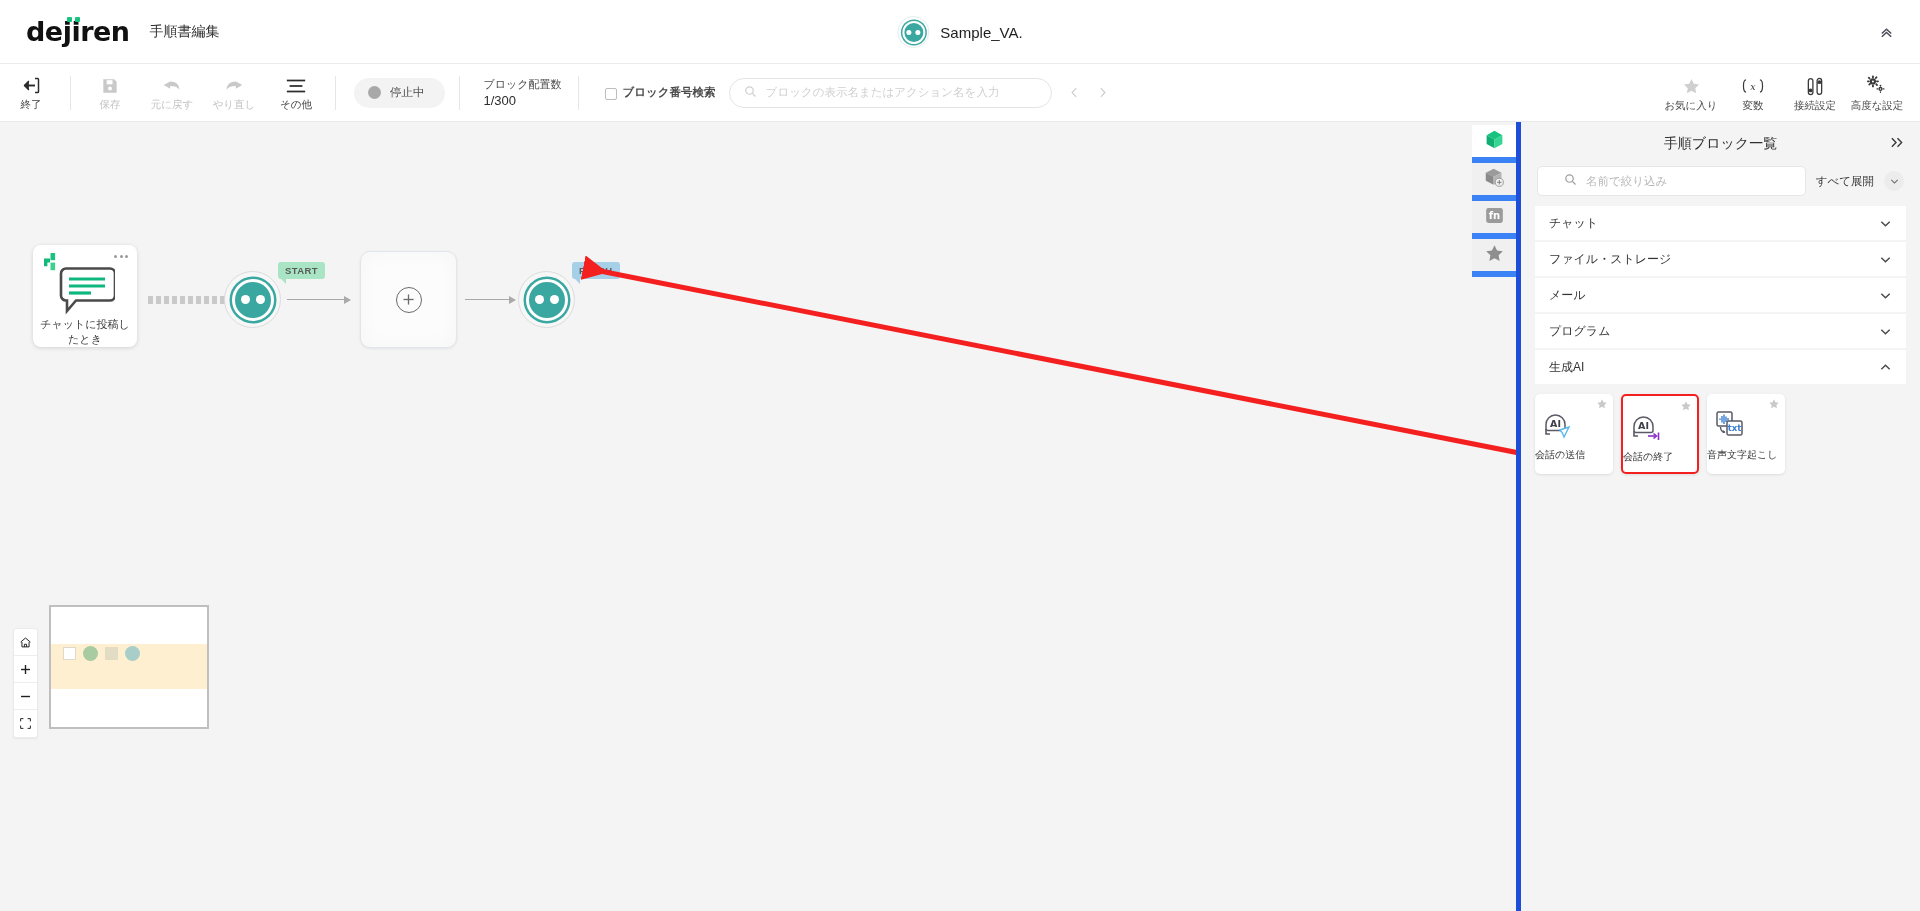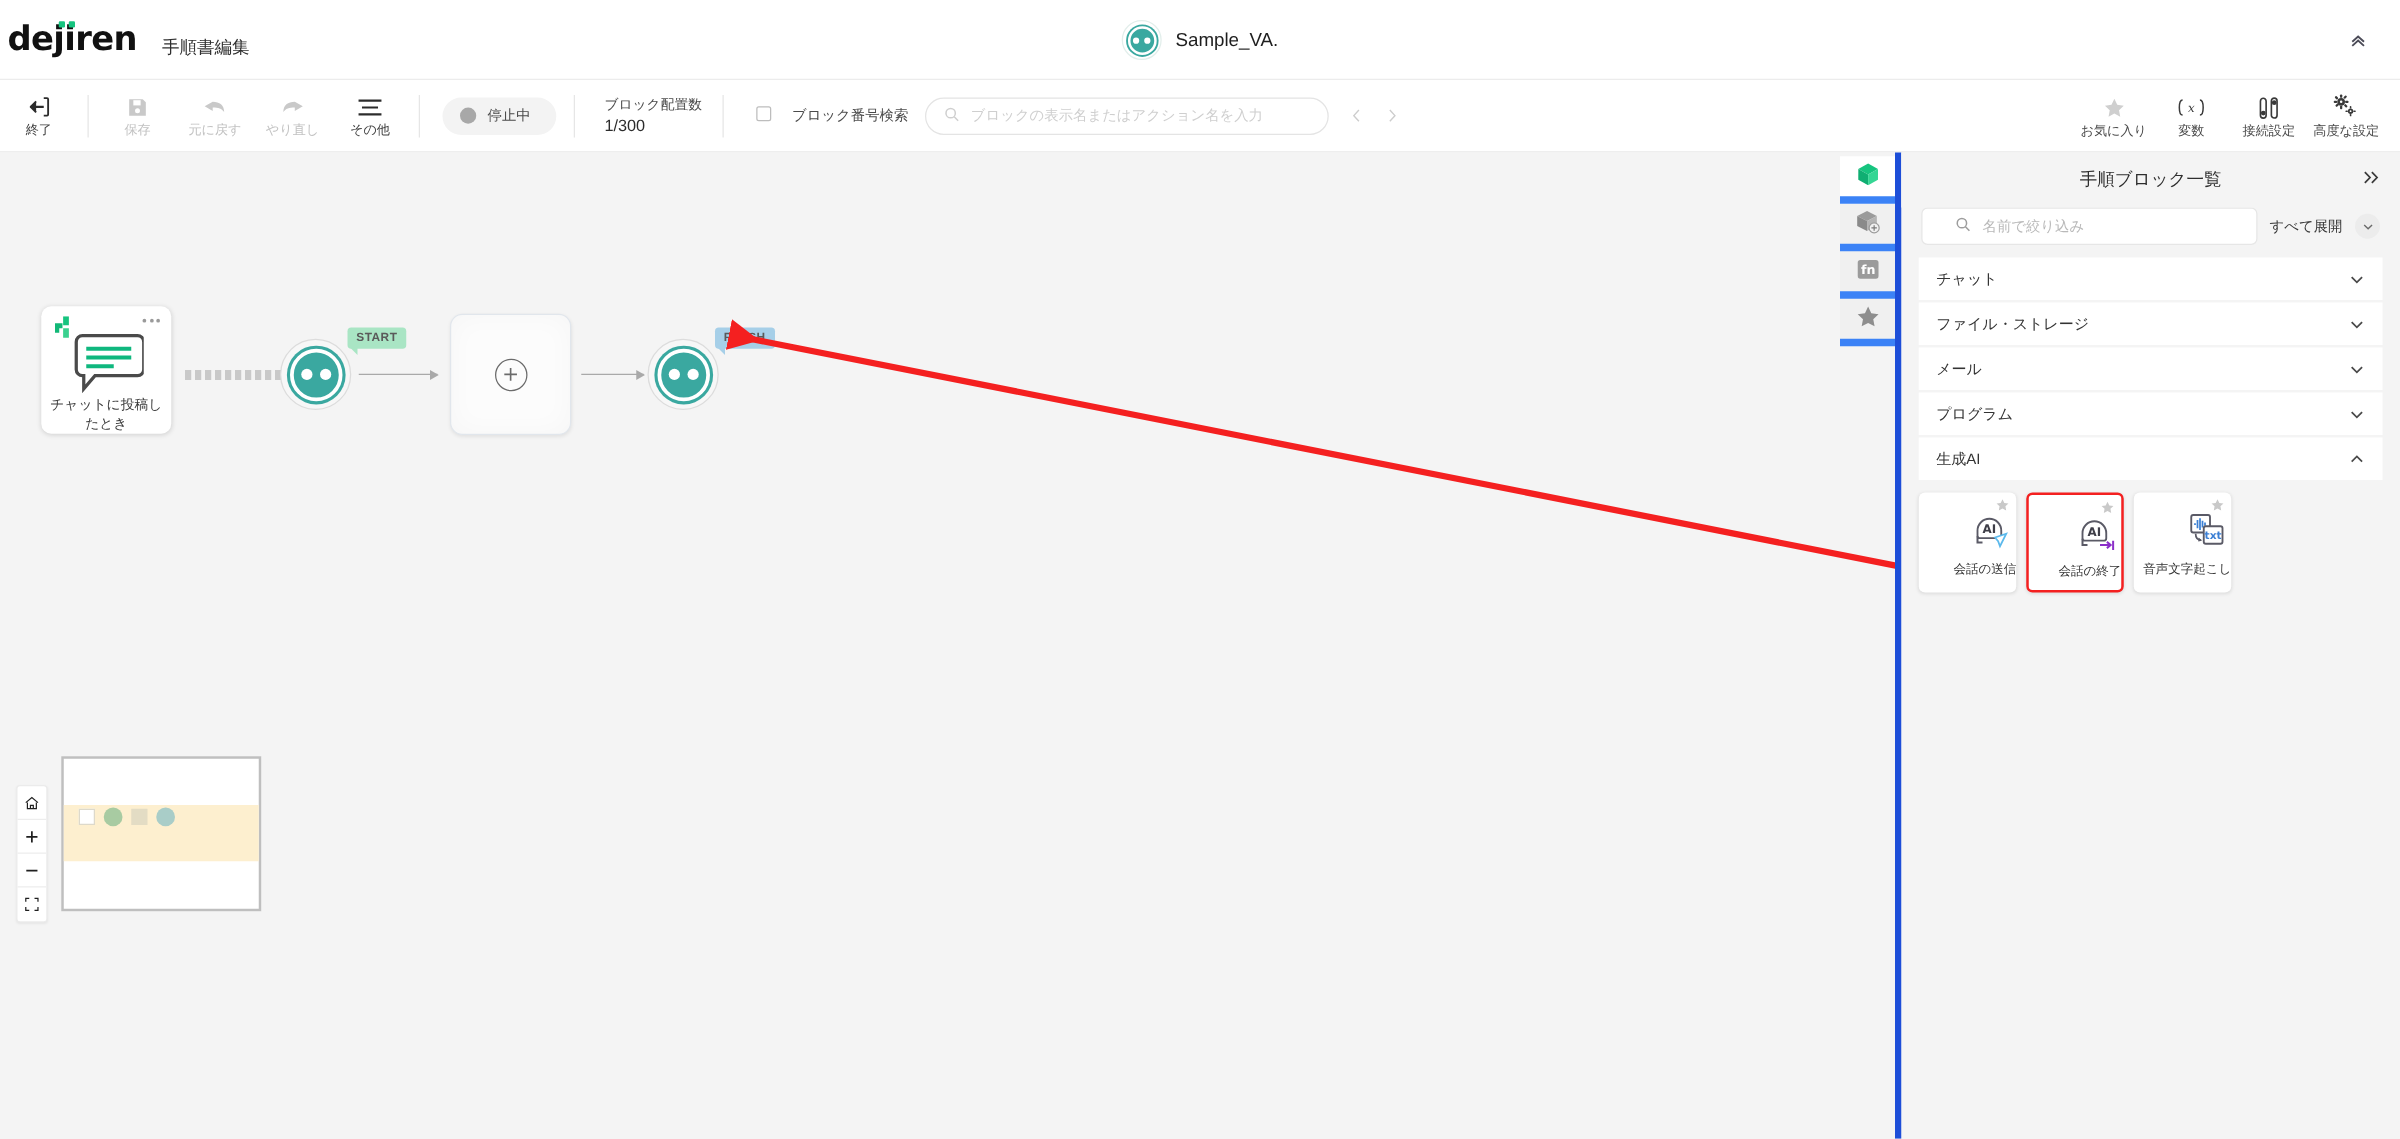--- a/index.html
+++ b/index.html
@@ -11,21 +11,21 @@
     -webkit-font-smoothing:antialiased;
   }
   .app{ position:relative; width:1920px; height:911px; }
 
   
   .topbar{
     position:absolute; left:0; top:0; width:1920px; height:64px;
     background:#ffffff; border-bottom:1px solid #ececec;
     display:flex; align-items:center;
   }
-  .brand{ display:flex; align-items:flex-end; padding-left:6px; }
+  .brand{ display:flex; align-items:center; padding-left:26px; }
   .logo{
     font-size:27px; font-weight:700; letter-spacing:-0.5px; color:#111;
     position:relative; font-family:"DejaVu Sans",sans-serif;
   }
   .logo .dot1,.logo .dot2{
     position:absolute; width:5px; height:5px; background:#16c47f; border-radius:1px;
   }
   .logo .dot1{ left:41px; top:1px; }
   .logo .dot2{ left:49px; top:1px; }
   .page-title{ margin-left:20px; font-size:14px; color:#2f2f2f; font-weight:500; }
@@ -74,21 +74,21 @@
     background:#f3f3f3; border-radius:20px; height:30px; padding:0 20px 0 14px;
     margin-left:10px; cursor:pointer;
   }
   .status-pill .dot{ width:13px; height:13px; border-radius:50%; background:#a8a8a8; }
   .status-pill .txt{ font-size:11.5px; color:#4a4a4a; }
 
   .count-box{ margin-left:16px; display:flex; flex-direction:column; gap:4px; }
   .count-box .k{ font-size:11px; color:#4b4b4b; line-height:1; }
   .count-box .v{ font-size:13px; color:#2c2c2c; line-height:1; }
 
-  .chk-wrap{ display:flex; align-items:flex-start; gap:17px; margin-left:18px; cursor:pointer; }
+  .chk-wrap{ display:flex; align-items:flex-end; gap:6px; margin-left:18px; cursor:pointer;font-weight:bold; }
   .chk{ width:12px; height:12px; border:1px solid #bdbdbd; border-radius:2px; background:#fff; }
   .chk-wrap .lb{ font-size:11.5px; color:#4b4b4b; }
 
   .search-box{
     margin-left:13px; width:323px; height:30px; border:1px solid #e4e4e4;
     border-radius:16px; background:#fff; display:flex; align-items:center;
     gap:9px; padding:0 14px;
   }
   .search-box .ph{ font-size:11.5px; color:#cfcfcf; }
   .pager{ display:flex; align-items:center; gap:15px; margin-left:16px; color:#cdcdcd; }
@@ -240,21 +240,21 @@
     display:flex; align-items:center; justify-content:space-between;
     padding:0 14px; cursor:pointer;
   }
   .acc-item .lb{ font-size:12px; color:#333; }
   .acc-item .cv{ color:#4a4a4a; display:flex; }
 
   .cards{ display:flex; gap:8px; padding:8px 14px 0 14px; }
   .card{
     width:78px; height:80px; background:#fff; border-radius:5px;
     box-shadow:0 1px 3px rgba(0,0,0,.1); position:relative; cursor:pointer;
-    display:flex; flex-direction:column; align-items:flex-end; justify-content:flex-start;
+    display:flex; flex-direction:column; align-items:flex-start; justify-content:flex-start;
     padding-top:12px;
   }
   .card.selected{ border:2px solid #f42020; }
   .card .fav{ position:absolute; right:5px; top:4px; color:#c9c9c9; }
   .card .cicon{ height:38px; display:flex; align-items:center; justify-content:center; }
   .card .clabel{ font-size:10px; color:#333; margin-top:4px; text-align:center; }
 </style>
 </head>
 <body>
 

